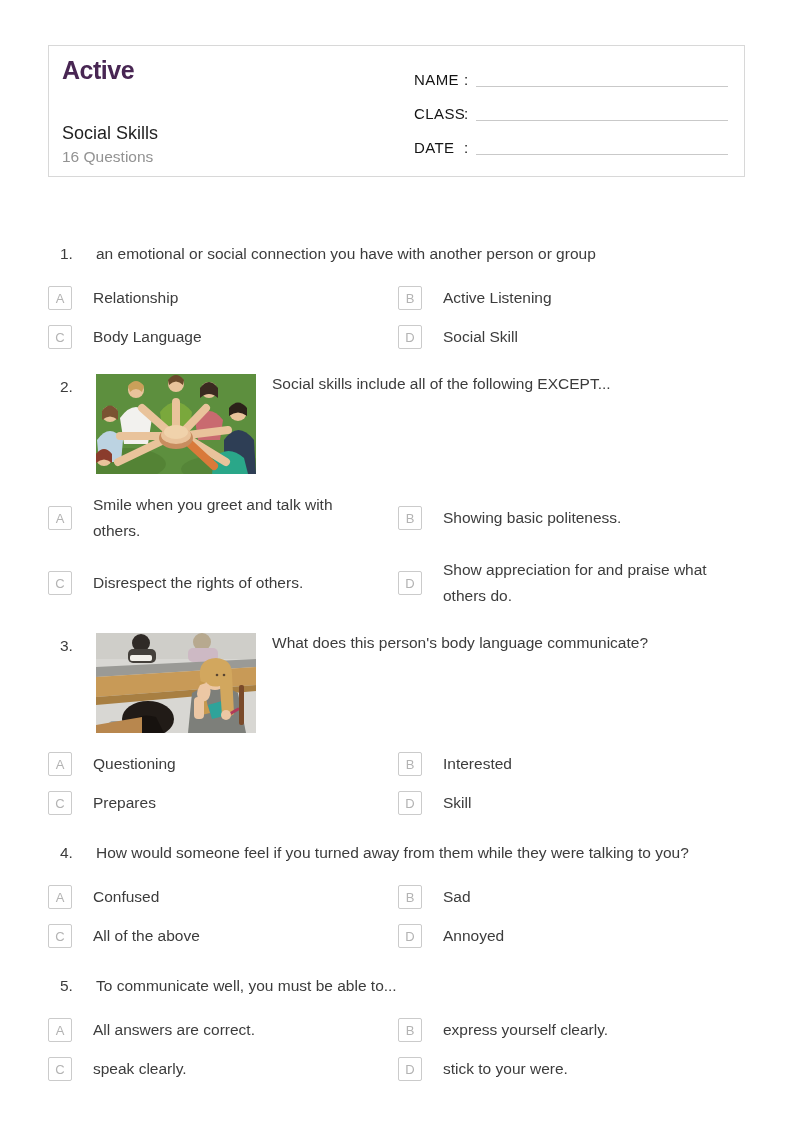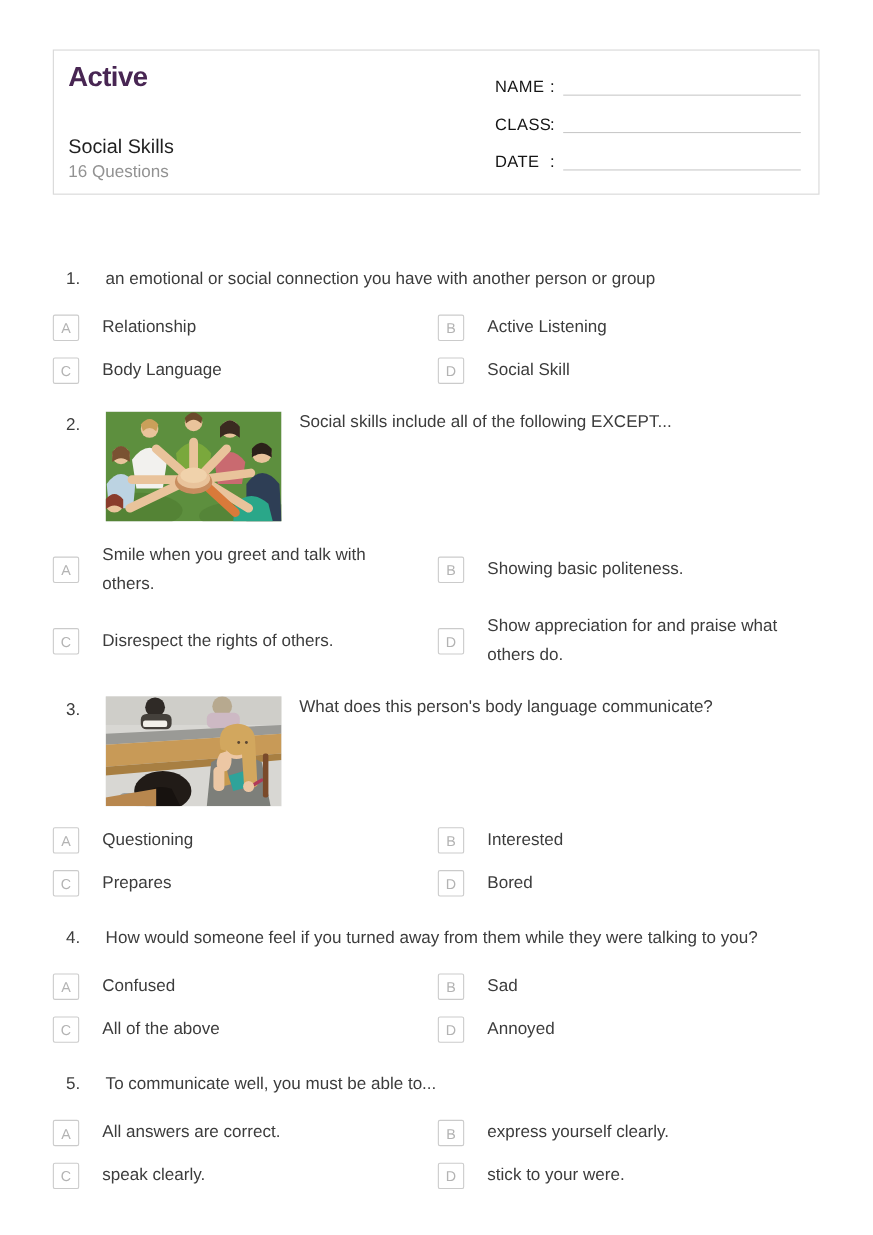--- a/index.html
+++ b/index.html
@@ -29,21 +29,21 @@
     color:#482653;
   }
   .quiz-meta { margin-top:auto; }
   .quiz-title { font-size:18px; color:#1f1f1f; }
   .quiz-count { font-size:15.5px; color:#929292; margin-top:4px; }
   .header-right {
     width:330px; padding:23px 16px 0 0;
   }
   .field-row {
     display:flex; align-items:flex-end;
-    margin-bottom:13px; height:21px;margin-left:36px;
+    margin-bottom:13px; height:21px;
   }
   .field-label {
     font-size:15px; color:#141414; letter-spacing:0.4px;
     width:50px; line-height:20px; white-space:nowrap;
   }
   .field-colon { font-size:15px; color:#141414; line-height:20px; }
   .field-line {
     flex:1; border-bottom:1px solid #c9c9c9;
     margin:0 0 3px 8px; height:14px;
   }
@@ -265,21 +265,21 @@
         <div class="opt col2">
           <div class="opt-box">B</div>
           <div class="opt-text">Interested</div>
         </div>
         <div class="opt col1">
           <div class="opt-box">C</div>
           <div class="opt-text">Prepares</div>
         </div>
         <div class="opt col2">
           <div class="opt-box">D</div>
-          <div class="opt-text">Bored</div>
+          <div class="opt-text">Skill</div>
         </div>
       </div>
     </div>
 
     <div class="qblock">
       <div class="qrow">
         <div class="qnum">4.</div>
         <div class="qtext">How would someone feel if you turned away from them while they were talking to you?</div>
       </div>
       <div class="opts">

